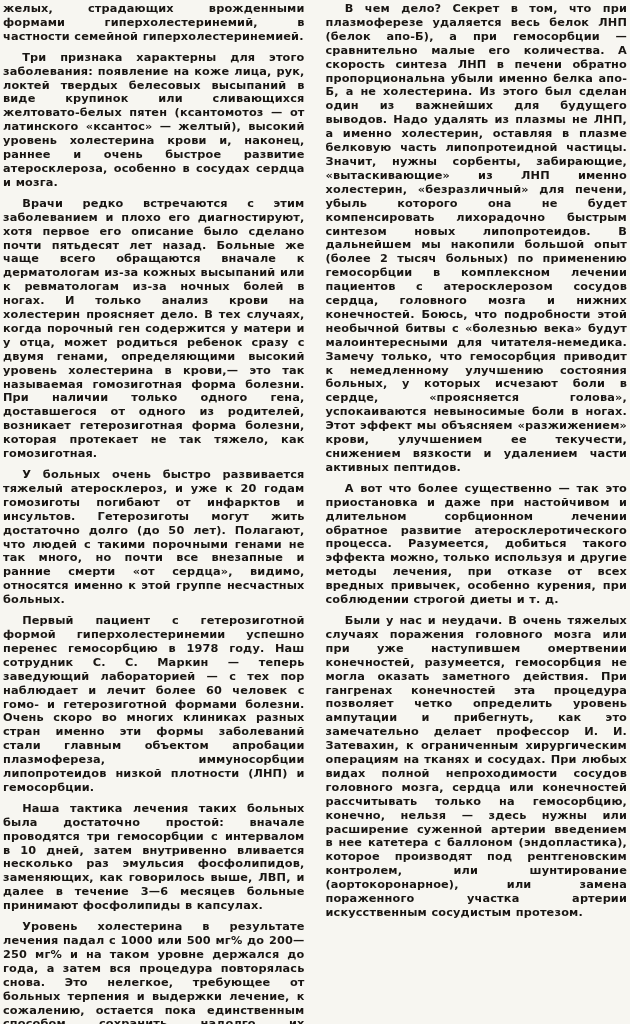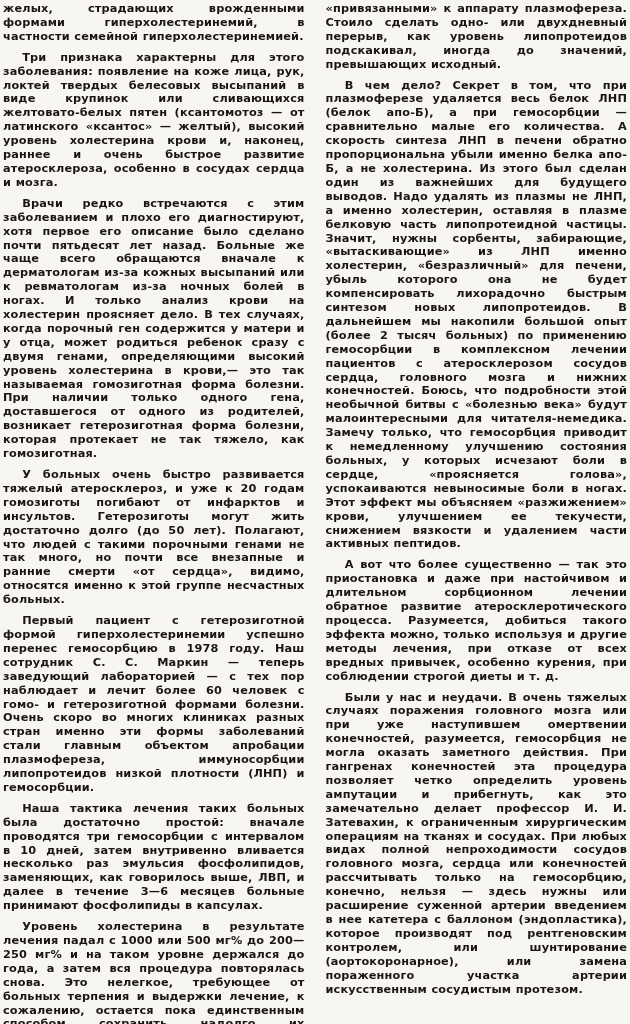--- a/index.html
+++ b/index.html
@@ -48,18 +48,17 @@
     <p class="para cont">желых, страдающих врожденными формами гиперхолестеринемий, в частности семейной гиперхолестеринемией.</p>
     <p class="para">Три признака характерны для этого заболевания: появление на коже лица, рук, локтей твердых белесовых высыпаний в виде крупинок или сливающихся желтовато-белых пятен (ксантомотоз — от латинского «ксантос» — желтый), высокий уровень холестерина крови и, наконец, раннее и очень быстрое развитие атеросклероза, особенно в сосудах сердца и мозга.</p>
     <p class="para">Врачи редко встречаются с этим заболеванием и плохо его диагностируют, хотя первое его описание было сделано почти пятьдесят лет назад. Больные же чаще всего обращаются вначале к дерматологам из-за кожных высыпаний или к ревматологам из-за ночных болей в ногах. И только анализ крови на холестерин проясняет дело. В тех случаях, когда порочный ген содержится у матери и у отца, может родиться ребенок сразу с двумя генами, определяющими высокий уровень холестерина в крови,— это так называемая гомозиготная форма болезни. При наличии только одного гена, доставшегося от одного из родителей, возникает гетерозиготная форма болезни, которая протекает не так тяжело, как гомозиготная.</p>
     <p class="para">У больных очень быстро развивается тяжелый атеросклероз, и уже к 20 годам гомозиготы погибают от инфарктов и инсультов. Гетерозиготы могут жить достаточно долго (до 50 лет). Полагают, что людей с такими порочными генами не так много, но почти все внезапные и ранние смерти «от сердца», видимо, относятся именно к этой группе несчастных больных.</p>
     <p class="para">Первый пациент с гетерозиготной формой гиперхолестеринемии успешно перенес гемосорбцию в 1978 году. Наш сотрудник С. С. Маркин — теперь заведующий лабораторией — с тех пор наблюдает и лечит более 60 человек с гомо- и гетерозиготной формами болезни. Очень скоро во многих клиниках разных стран именно эти формы заболеваний стали главным объектом апробации плазмофереза, иммуносорбции липопротеидов низкой плотности (ЛНП) и гемосорбции.</p>
     <p class="para">Наша тактика лечения таких больных была достаточно простой: вначале проводятся три гемосорбции с интервалом в 10 дней, затем внутривенно вливается несколько раз эмульсия фосфолипидов, заменяющих, как говорилось выше, ЛВП, и далее в течение 3—6 месяцев больные принимают фосфолипиды в капсулах.</p>
     <p class="para">Уровень холестерина в результате лечения падал с 1000 или 500 мг% до 200—250 мг% и на таком уровне держался до года, а затем вся процедура повторялась снова. Это нелегкое, требующее от больных терпения и выдержки лечение, к сожалению, остается пока единственным способом сохранить надолго их работоспособность и жизнь.</p>
 
   </div>
   <div class="col">
-    <p class="para cont">«привязанными» к аппарату плазмофереза. Стоило сделать одно- или двухдневный перерыв, как уровень липопротеидов подскакивал, иногда до значений, превышающих исходный.</p>
     <p class="para">В чем дело? Секрет в том, что при плазмоферезе удаляется весь белок ЛНП (белок апо-Б), а при гемосорбции — сравнительно малые его количества. А скорость синтеза ЛНП в печени обратно пропорциональна убыли именно белка апо-Б, а не холестерина. Из этого был сделан один из важнейших для будущего выводов. Надо удалять из плазмы не ЛНП, а именно холестерин, оставляя в плазме белковую часть липопротеидной частицы. Значит, нужны сорбенты, забирающие, «вытаскивающие» из ЛНП именно холестерин, «безразличный» для печени, убыль которого она не будет компенсировать лихорадочно быстрым синтезом новых липопротеидов. В дальнейшем мы накопили большой опыт (более 2 тысяч больных) по применению гемосорбции в комплексном лечении пациентов с атеросклерозом сосудов сердца, головного мозга и нижних конечностей. Боюсь, что подробности этой необычной битвы с «болезнью века» будут малоинтересными для читателя-немедика. Замечу только, что гемосорбция приводит к немедленному улучшению состояния больных, у которых исчезают боли в сердце, «проясняется голова», успокаиваются невыносимые боли в ногах. Этот эффект мы объясняем «разжижением» крови, улучшением ее текучести, снижением вязкости и удалением части активных пептидов.</p>
     <p class="para">А вот что более существенно — так это приостановка и даже при настойчивом и длительном сорбционном лечении обратное развитие атеросклеротического процесса. Разумеется, добиться такого эффекта можно, только используя и другие методы лечения, при отказе от всех вредных привычек, особенно курения, при соблюдении строгой диеты и т. д.</p>
     <p class="para">Были у нас и неудачи. В очень тяжелых случаях поражения головного мозга или при уже наступившем омертвении конечностей, разумеется, гемосорбция не могла оказать заметного действия. При гангренах конечностей эта процедура позволяет четко определить уровень ампутации и прибегнуть, как это замечательно делает профессор И. И. Затевахин, к ограниченным хирургическим операциям на тканях и сосудах. При любых видах полной непроходимости сосудов головного мозга, сердца или конечностей рассчитывать только на гемосорбцию, конечно, нельзя — здесь нужны или расширение суженной артерии введением в нее катетера с баллоном (эндопластика), которое производят под рентгеновским контролем, или шунтирование (аортокоронарное), или замена пораженного участка артерии искусственным сосудистым протезом.</p>
   </div>
 </div>
 
 </body></html>

